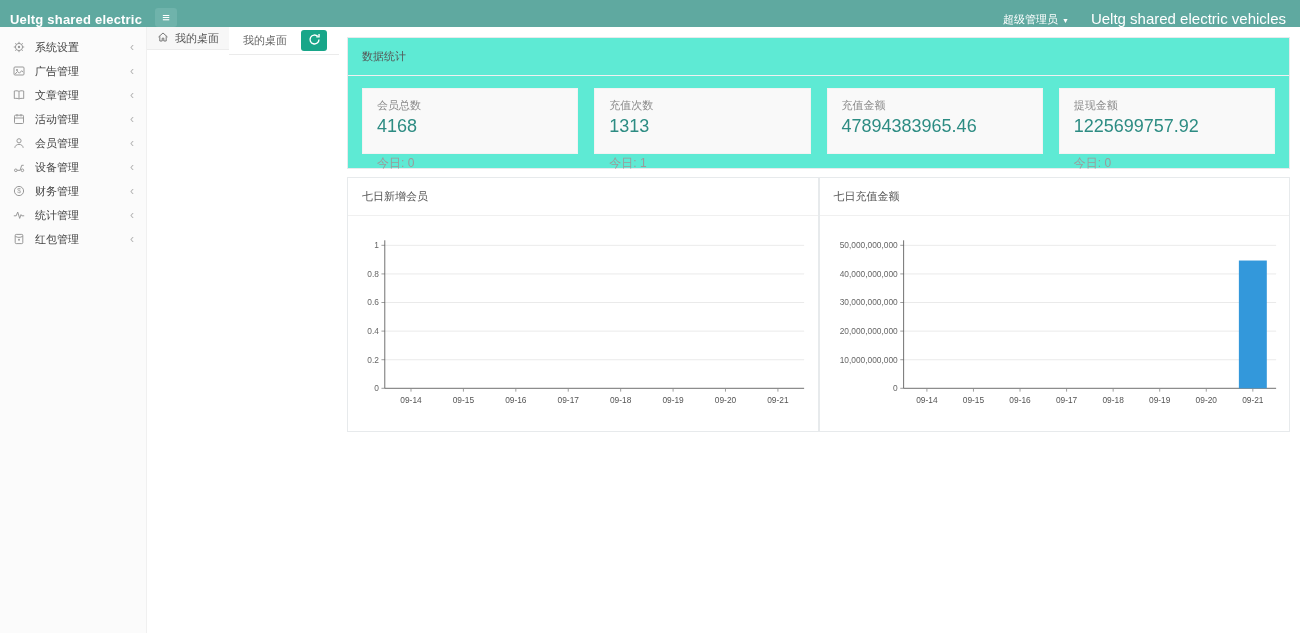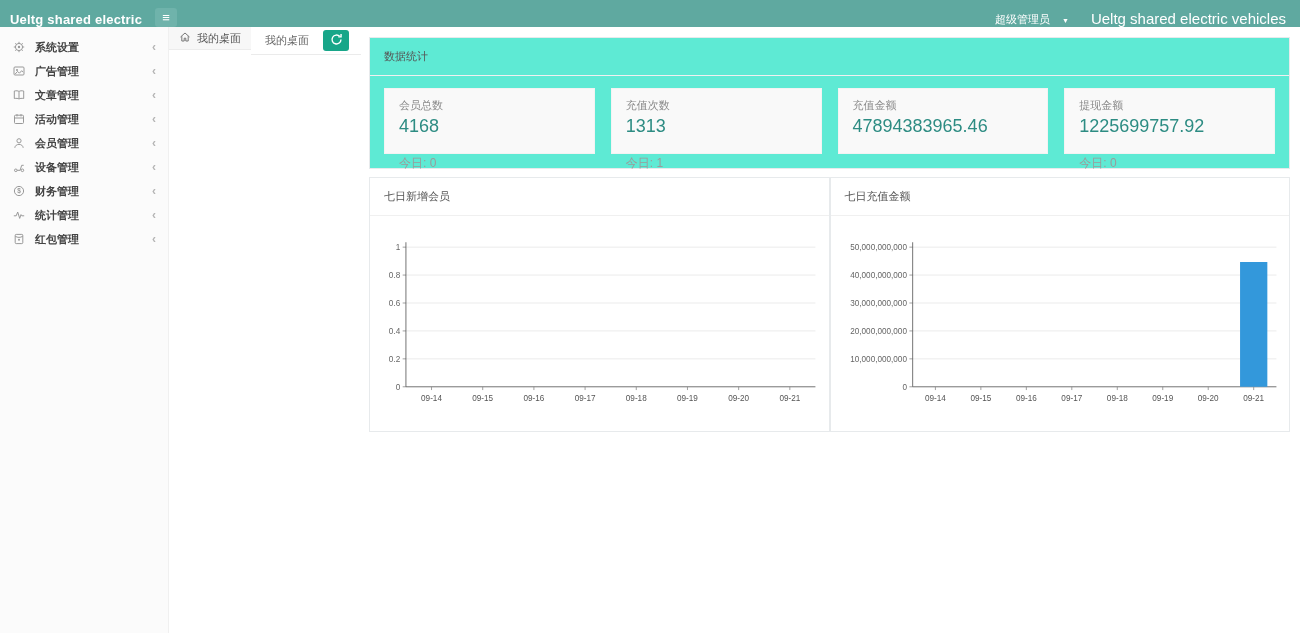--- a/index.html
+++ b/index.html
@@ -11,26 +11,26 @@
   }
   *{box-sizing:border-box;margin:0;padding:0;}
   html,body{width:1300px;height:633px;overflow:hidden;background:#fff;
     font-family:"Liberation Sans","DejaVu Sans",sans-serif;}
   
   .header{height:27px;background:var(--header-bg);display:flex;align-items:flex-end;color:#fff;}
   .logo{width:147px;padding-left:10px;font-size:13px;font-weight:bold;letter-spacing:.2px;white-space:nowrap;}
   .hamburger{margin-left:8px;width:22px;height:19px;border:none;border-radius:3px;
     background:var(--header-btn);color:#fff;font-size:13px;line-height:17px;cursor:pointer;}
   .spacer{flex:1;}
-  .user-menu{display:flex;align-items:center;gap:12px;font-size:11px;margin-right:22px;cursor:pointer;}
+  .user-menu{display:flex;align-items:center;gap:4px;font-size:11px;margin-right:22px;cursor:pointer;}
   .caret{font-size:7px;position:relative;top:1px;}
   .site-link{font-size:15px;color:#fff;text-decoration:none;margin-right:14px;}
   
   .page{display:flex;height:606px;}
-  .sidebar{width:169px;background:#fbfbfb;border-right:1px solid #f0f0f0;padding-top:8px;flex:none;font-weight:bold;}
+  .sidebar{width:147px;background:#fbfbfb;border-right:1px solid #f0f0f0;padding-top:8px;flex:none;}
   .menu-item{display:flex;align-items:center;height:24px;padding:0 12px;cursor:pointer;}
   .mi-icon{width:14px;height:12px;margin-right:9px;display:inline-flex;align-items:center;justify-content:center;}
   .mi-icon svg{display:block;}
   .mi-label{flex:1;font-size:11px;color:#444;}
   .mi-chevron{font-size:12px;color:#b5b5b5;line-height:1;}
   .main{flex:1;display:flex;flex-direction:row;background:#fff;min-width:0;}
   
   .breadcrumb{height:23px;background:#f7f7f7;border-bottom:1px solid #ececec;
     display:flex;align-items:center;gap:6px;padding:0 10px;font-size:11px;color:#555;}
   

